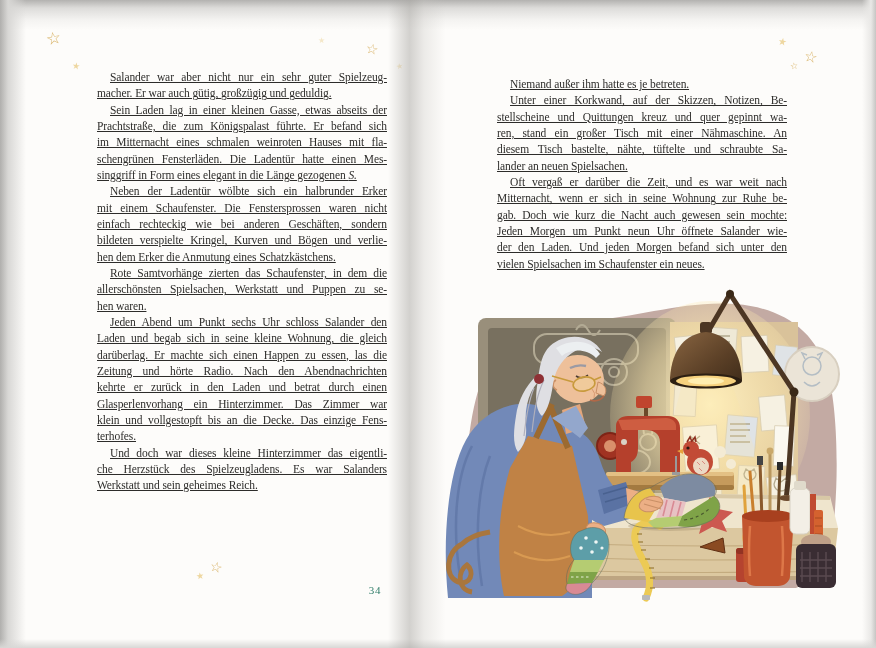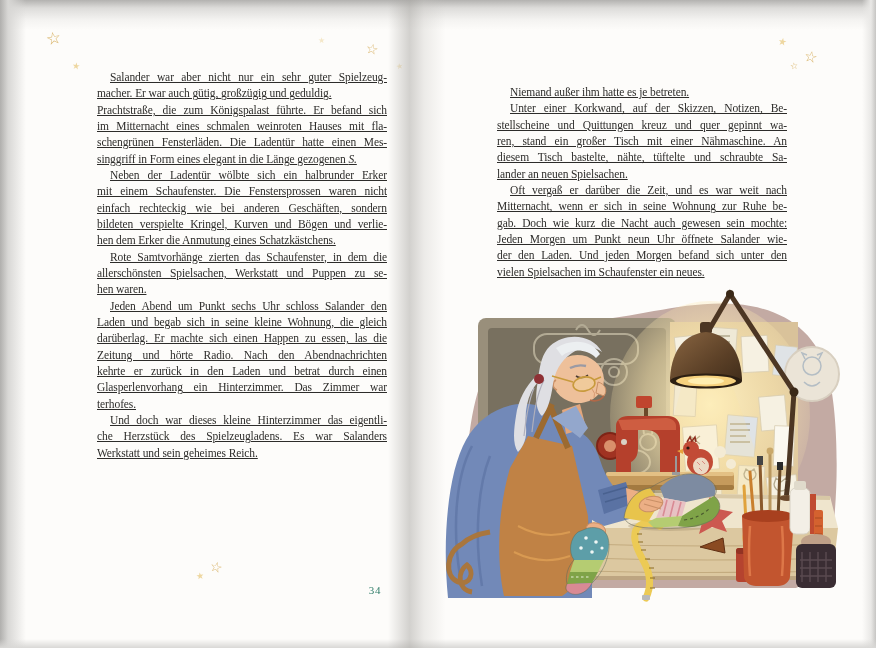--- a/index.html
+++ b/index.html
@@ -9,21 +9,21 @@
   .edge{position:absolute;pointer-events:none;}
   .edge.top{top:0;left:0;right:0;height:30px;background:linear-gradient(#b3b2b0,#dddcda 8px,#f4f3f1 20px,rgba(253,252,250,0) 30px);}
   .edge.left{top:0;left:0;bottom:0;width:28px;background:linear-gradient(to right,#b0afad,#d8d7d5 8px,rgba(253,252,250,0) 26px);}
   .edge.right{top:0;right:0;bottom:0;width:14px;background:linear-gradient(to left,#c6c5c3,#e9e8e6 5px,rgba(253,252,250,0) 14px);}
   .edge.bottom{bottom:0;left:0;right:0;height:9px;background:linear-gradient(to top,#d9d8d6,rgba(253,252,250,0));}
   .gutter{position:absolute;top:0;bottom:0;left:388px;width:72px;pointer-events:none;
     background:linear-gradient(to right,rgba(190,188,184,0) 0%,rgba(168,166,162,0.50) 30%,rgba(196,194,190,0.30) 50%,rgba(253,252,250,0) 80%);}
   
   .textblock{position:absolute;width:290px;font-size:11.5px;line-height:16.33px;letter-spacing:-0.1px;color:#2d2c2a;}
   #left-text{left:97px;top:69px;}
-  #right-text{left:497px;top:84px;}
+  #right-text{left:497px;top:76px;}
   .line{height:16.33px;overflow:hidden;text-align:justify;text-align-last:justify;text-decoration:underline;}
   .line.final{text-align-last:left;}
   .line.first{text-indent:13px;}
   .pagenum{position:absolute;left:91px;top:584px;width:290px;text-align:right;
     font-size:11px;letter-spacing:0.6px;color:#2f7c68;}
   
   .star{position:absolute;font-family:"DejaVu Sans",sans-serif;line-height:1;pointer-events:none;}
   
   .illustration{position:absolute;left:438px;top:276px;width:438px;height:348px;}
 </style>
@@ -31,20 +31,21 @@
 <body>
 
 <div class="book">
 
   <div class="textblock" id="left-text">
       <div class="para">
         <div class="line first">Salander war aber nicht nur ein sehr guter Spielzeug-</div>
         <div class="line final">macher. Er war auch gütig, großzügig und geduldig.</div>
       </div>
       <div class="para">
+        <div class="line first">Sein Laden lag in einer kleinen Gasse, etwas abseits der</div>
         <div class="line">Prachtstraße, die zum Königspalast führte. Er befand sich</div>
         <div class="line">im Mitternacht eines schmalen weinroten Hauses mit fla-</div>
         <div class="line">schengrünen Fensterläden. Die Ladentür hatte einen Mes-</div>
         <div class="line final"><span>singgriff in Form eines elegant in die Länge gezogenen </span><i>S.</i></div>
       </div>
       <div class="para">
         <div class="line first">Neben der Ladentür wölbte sich ein halbrunder Erker</div>
         <div class="line">mit einem Schaufenster. Die Fenstersprossen waren nicht</div>
         <div class="line">einfach rechteckig wie bei anderen Geschäften, sondern</div>
         <div class="line">bildeten verspielte Kringel, Kurven und Bögen und verlie-</div>
@@ -55,20 +56,21 @@
         <div class="line">allerschönsten Spielsachen, Werkstatt und Puppen zu se-</div>
         <div class="line final">hen waren.</div>
       </div>
       <div class="para">
         <div class="line first">Jeden Abend um Punkt sechs Uhr schloss Salander den</div>
         <div class="line">Laden und begab sich in seine kleine Wohnung, die gleich</div>
         <div class="line">darüberlag. Er machte sich einen Happen zu essen, las die</div>
         <div class="line">Zeitung und hörte Radio. Nach den Abendnachrichten</div>
         <div class="line">kehrte er zurück in den Laden und betrat durch einen</div>
         <div class="line">Glasperlenvorhang ein Hinterzimmer. Das Zimmer war</div>
+        <div class="line">klein und vollgestopft bis an die Decke. Das einzige Fens-</div>
         <div class="line final">terhofes.</div>
       </div>
       <div class="para">
         <div class="line first">Und doch war dieses kleine Hinterzimmer das eigentli-</div>
         <div class="line">che Herzstück des Spielzeugladens. Es war Salanders</div>
         <div class="line final">Werkstatt und sein geheimes Reich.</div>
       </div>
     </div>
   <div class="textblock" id="right-text">
       <div class="para">

